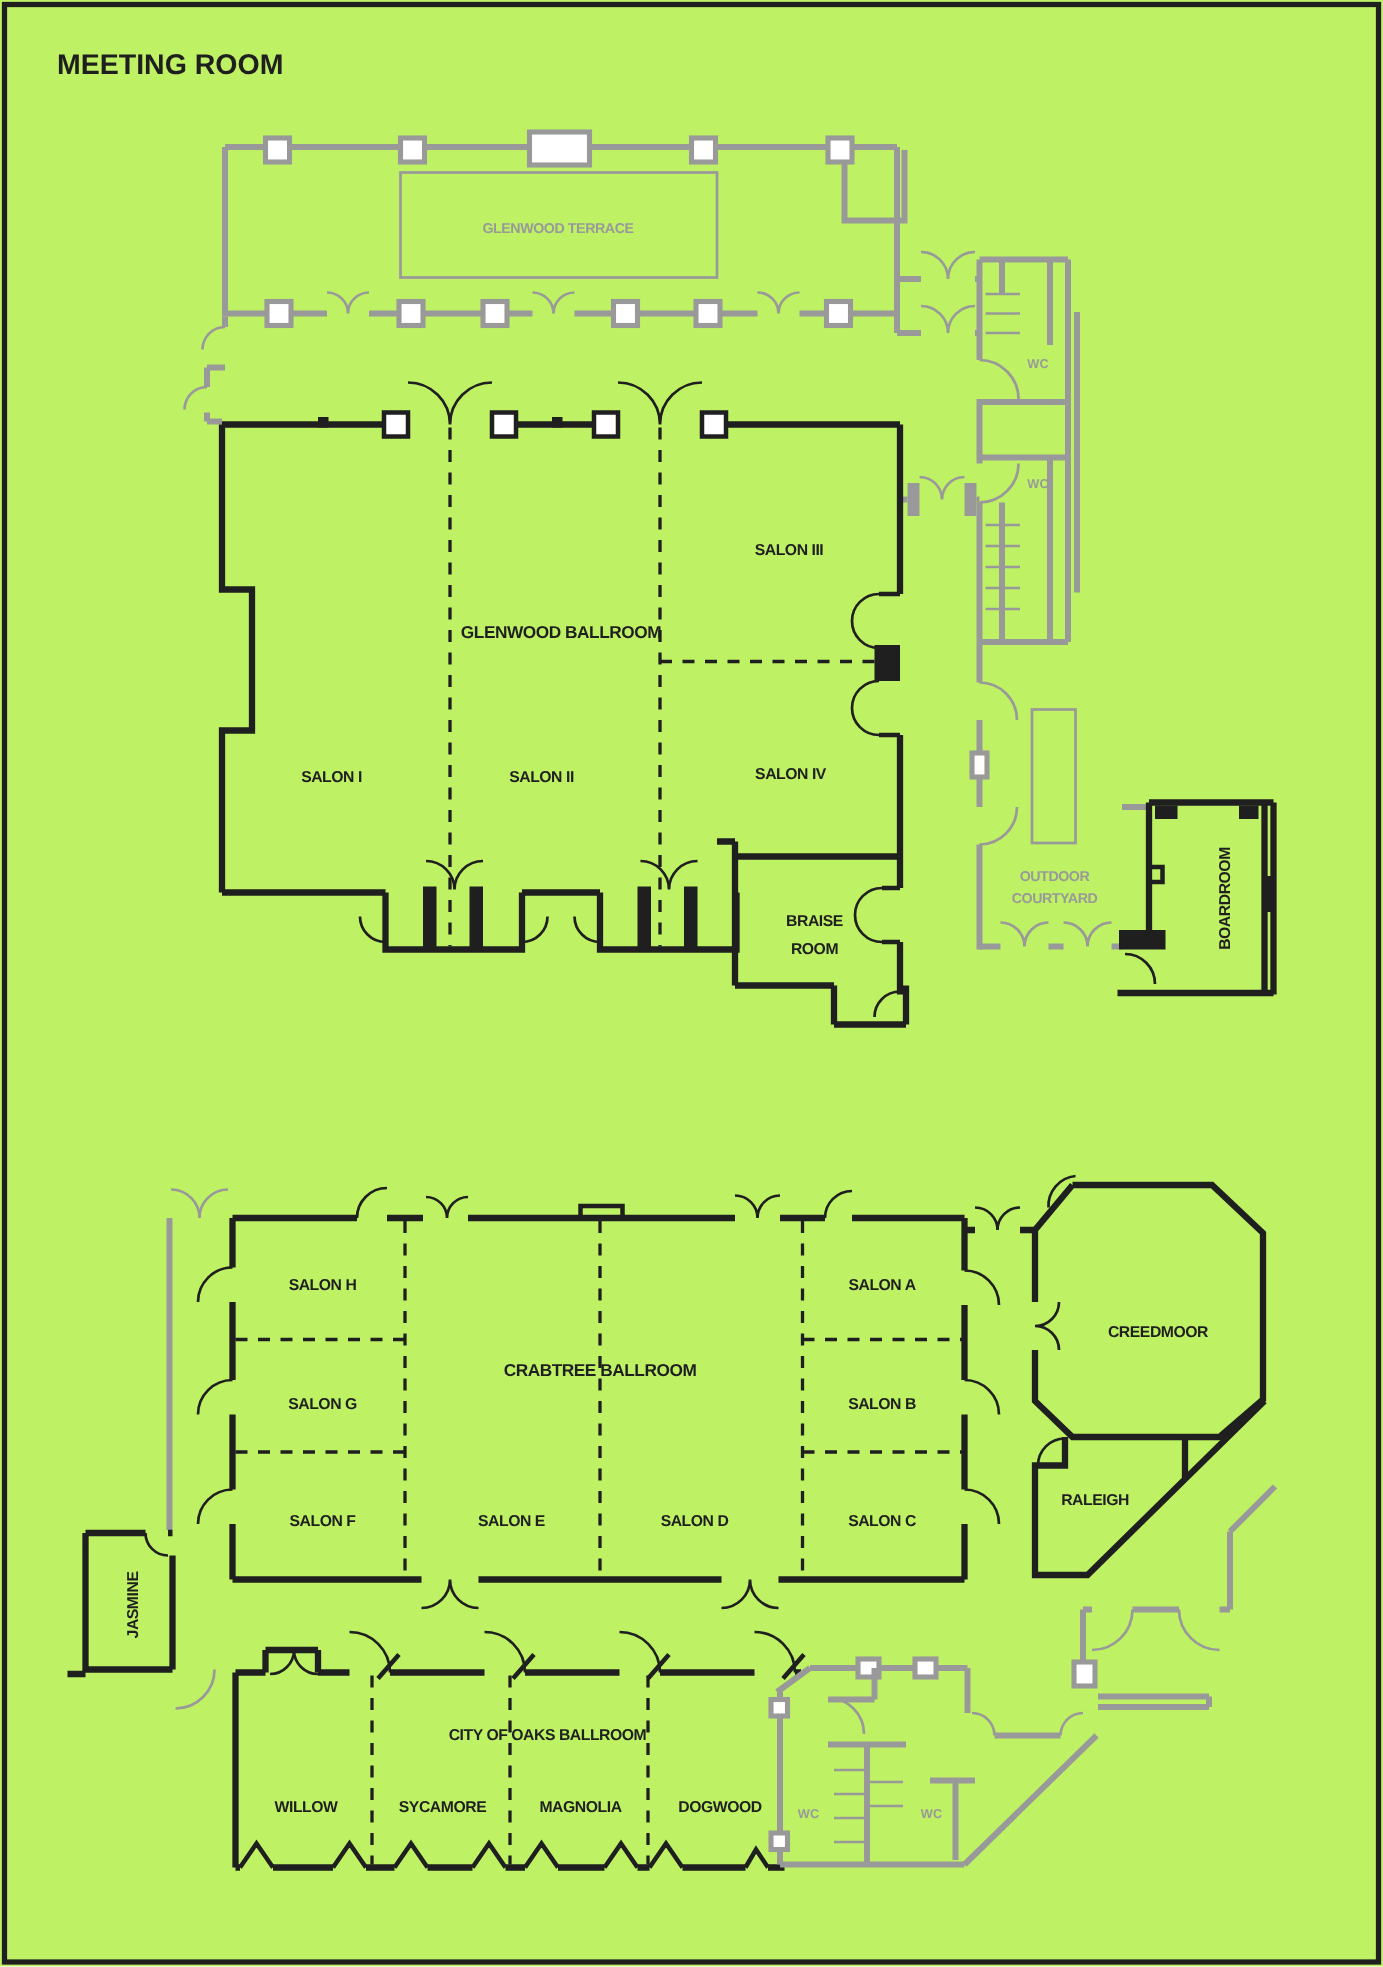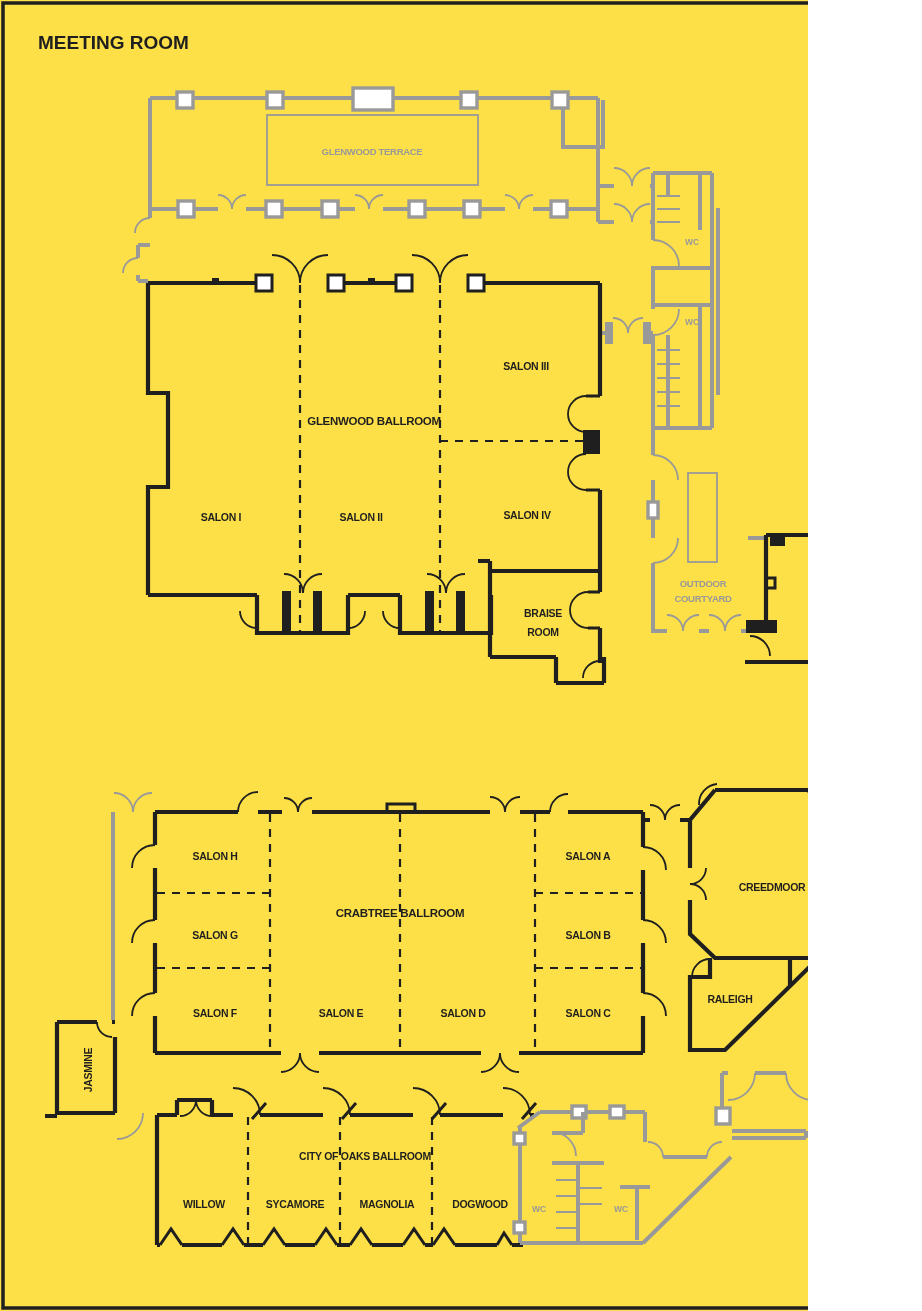--- a/index.html
+++ b/index.html
@@ -1,16 +1,16 @@
 <!DOCTYPE html>
 <html><head>
 <meta charset="utf-8">
 <style>
   html,body{margin:0;padding:0;background:#ffffff;}
-  .frame{position:relative;width:808px;height:1311px;background:#fde047;overflow:hidden;}
+  .frame{position:relative;width:922px;height:1311px;background:#bef264;overflow:hidden;}
   svg{display:block;}
   
   .bw{stroke:#1f1f1f;stroke-width:4.2;fill:none;stroke-linecap:butt;stroke-linejoin:miter;}
   .bw3{stroke:#1f1f1f;stroke-width:3;fill:none;}
   .ba{stroke:#1f1f1f;stroke-width:1.8;fill:none;}
   .gw{stroke:#999999;stroke-width:4;fill:none;stroke-linecap:butt;}
   .gw2{stroke:#999999;stroke-width:1.8;fill:none;}
   .ga{stroke:#999999;stroke-width:1.8;fill:none;}
   .dash{stroke:#1f1f1f;stroke-width:2.2;fill:none;stroke-dasharray:8 7;}
   .bfill{fill:#1f1f1f;stroke:none;}

